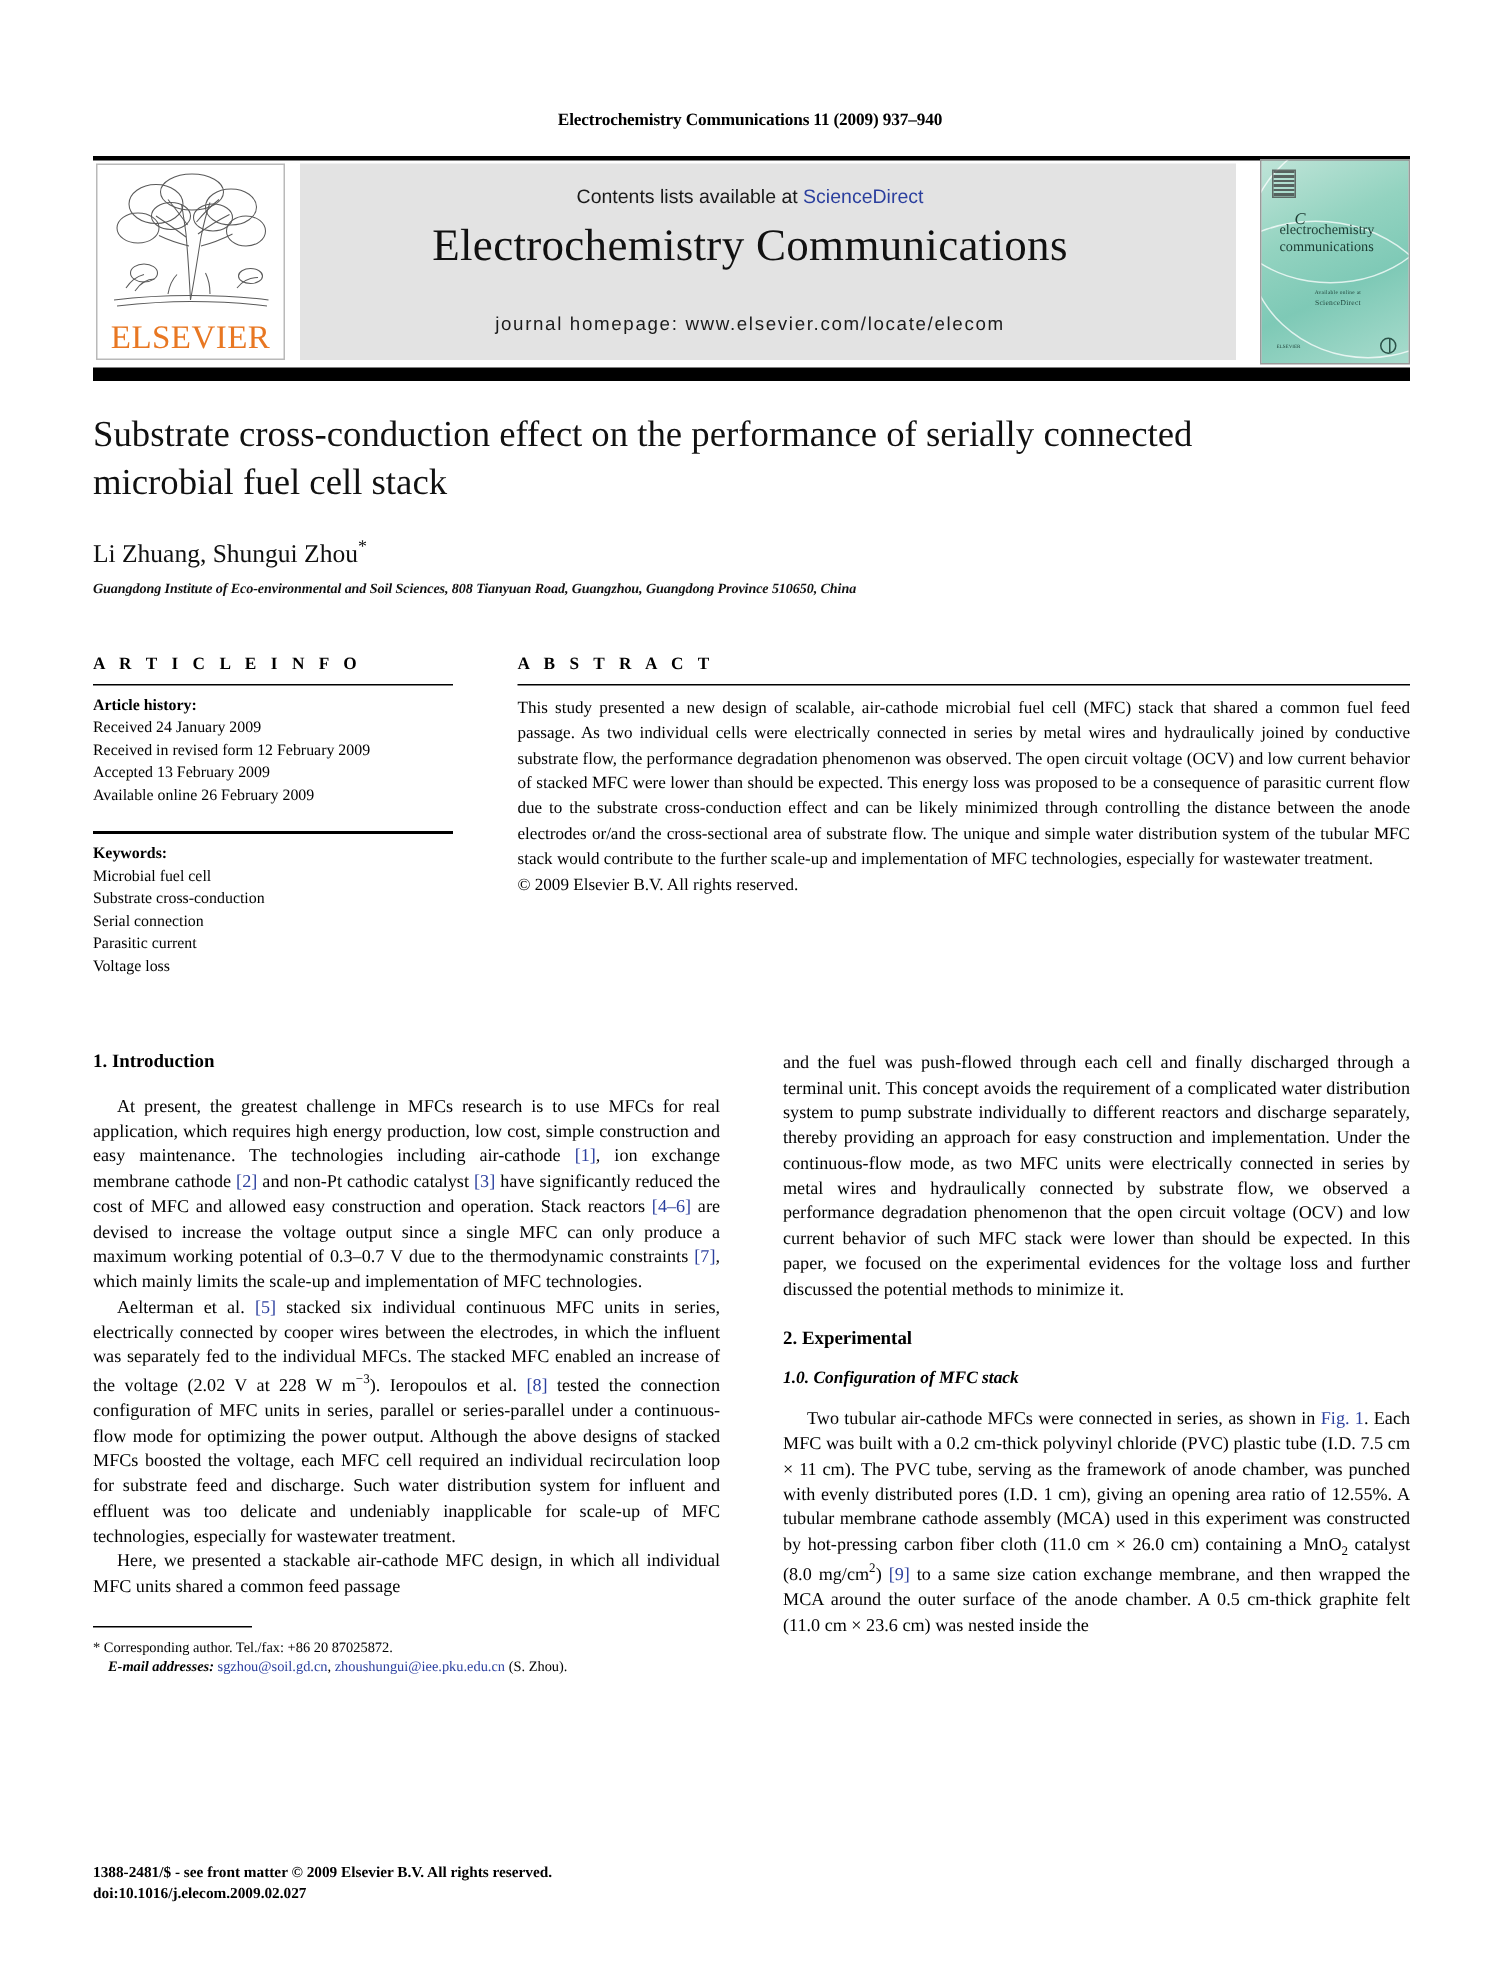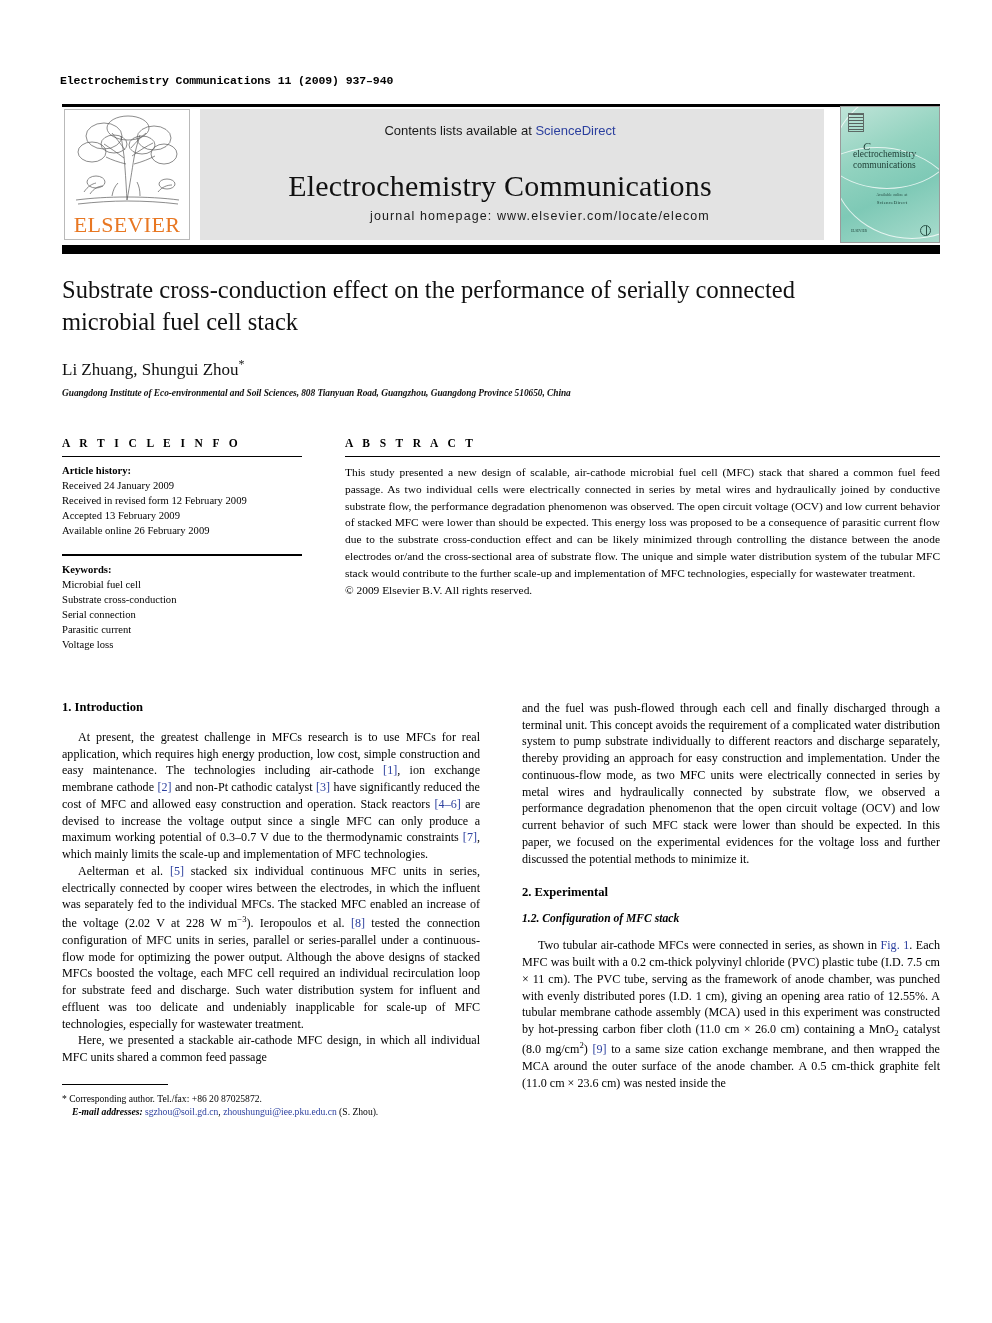--- a/index.html
+++ b/index.html
@@ -20,22 +20,22 @@
     left: 0; top: 0;
     width: 992px;
     height: 1323px;
   }
 
   
   .running-head {
     position: absolute;
     left: 60px; top: 74px;
     width: 880px;
-    text-align: left;
-    font-family: Liberation Mono, monospace;
+    text-align: center;
+    font-family: Liberation Serif, serif;
     font-weight: bold;
     font-size: 11.5px;
     letter-spacing: -0.1px;
   }
 
   
   .masthead {
     position: absolute;
     left: 62px; top: 104px;
     width: 878px;
@@ -88,38 +88,37 @@
     text-align: center;
     font-family: "Liberation Sans", sans-serif;
     font-size: 13px;
     color: #1a1a1a;
   }
   .contents-line .sd {
     color: #2b3f9e;
   }
   .journal-title {
     position: absolute;
-    left: 0; top: 60px;
+    left: 0; top: 38px;
     width: 600px;
     text-align: center;
     font-family: "Liberation Serif", serif;
     font-size: 30px;
     color: #111;
     letter-spacing: 0.2px;
   }
   .homepage-line {
     position: absolute;
     left: 0; top: 100px;
     width: 600px;
     text-align: center;
     font-family: "Liberation Sans", sans-serif;
     font-size: 12.5px;
     letter-spacing: 1.1px;
     color: #1a1a1a;
-    padding-left: 40px;
   }
   .cover-thumb {
     position: absolute;
     left: 778px; top: 2px;
     width: 100px;
     height: 137px;
     border: 1px solid #9a9a9a;
     box-sizing: border-box;
     background: linear-gradient(155deg,#bfe4d8 0%, #93d3c0 35%, #7ec9b6 62%, #a9dccd 100%);
     overflow: hidden;
@@ -496,21 +495,25 @@
       <div class="footnote" style="padding-left:10px; text-indent:0;">
         <span class="em-lead">E-mail addresses:</span>
         <span class="mail">sgzhou@soil.gd.cn</span><span>, </span><span class="mail">zhoushungui@iee.pku.edu.cn</span><span> (S. Zhou).</span>
       </div>
     </div>
 
     <div class="colR">
       <p class="body" style="text-indent:0;">and the fuel was push-flowed through each cell and finally discharged through a terminal unit. This concept avoids the requirement of a complicated water distribution system to pump substrate individually to different reactors and discharge separately, thereby providing an approach for easy construction and implementation. Under the continuous-flow mode, as two MFC units were electrically connected in series by metal wires and hydraulically connected by substrate flow, we observed a performance degradation phenomenon that the open circuit voltage (OCV) and low current behavior of such MFC stack were lower than should be expected. In this paper, we focused on the experimental evidences for the voltage loss and further discussed the potential methods to minimize it.</p>
 
       <div class="sec-h1" style="margin-top:18px;">2. Experimental</div>
-      <div class="sec-h2" style="margin-top:-2px;">1.2. Configuration of MFC stack</div>
+      <div class="sec-h2" style="margin-top:-2px;">1.0. Configuration of MFC stack</div>
 
       <p class="body"><span>Two tubular air-cathode MFCs were connected in series, as shown in </span><span class="ref">Fig. 1</span><span>. Each MFC was built with a 0.2 cm-thick polyvinyl chloride (PVC) plastic tube (I.D. 7.5 cm × 11 cm). The PVC tube, serving as the framework of anode chamber, was punched with evenly distributed pores (I.D. 1 cm), giving an opening area ratio of 12.55%. A tubular membrane cathode assembly (MCA) used in this experiment was constructed by hot-pressing carbon fiber cloth (11.0 cm × 26.0 cm) containing a MnO</span><sub>2</sub><span> catalyst (8.0 mg/cm</span><sup>2</sup><span>) </span><span class="ref">[9]</span><span> to a same size cation exchange membrane, and then wrapped the MCA around the outer surface of the anode chamber. A 0.5 cm-thick graphite felt (11.0 cm × 23.6 cm) was nested inside the</span></p>
     </div>
 
   </div>
 
+  <div class="footer-legal">
+    <div>1388-2481/$ - see front matter © 2009 Elsevier B.V. All rights reserved.</div>
+    <div>doi:10.1016/j.elecom.2009.02.027</div>
+  </div>
 
 </div>
 
 </body></html>

